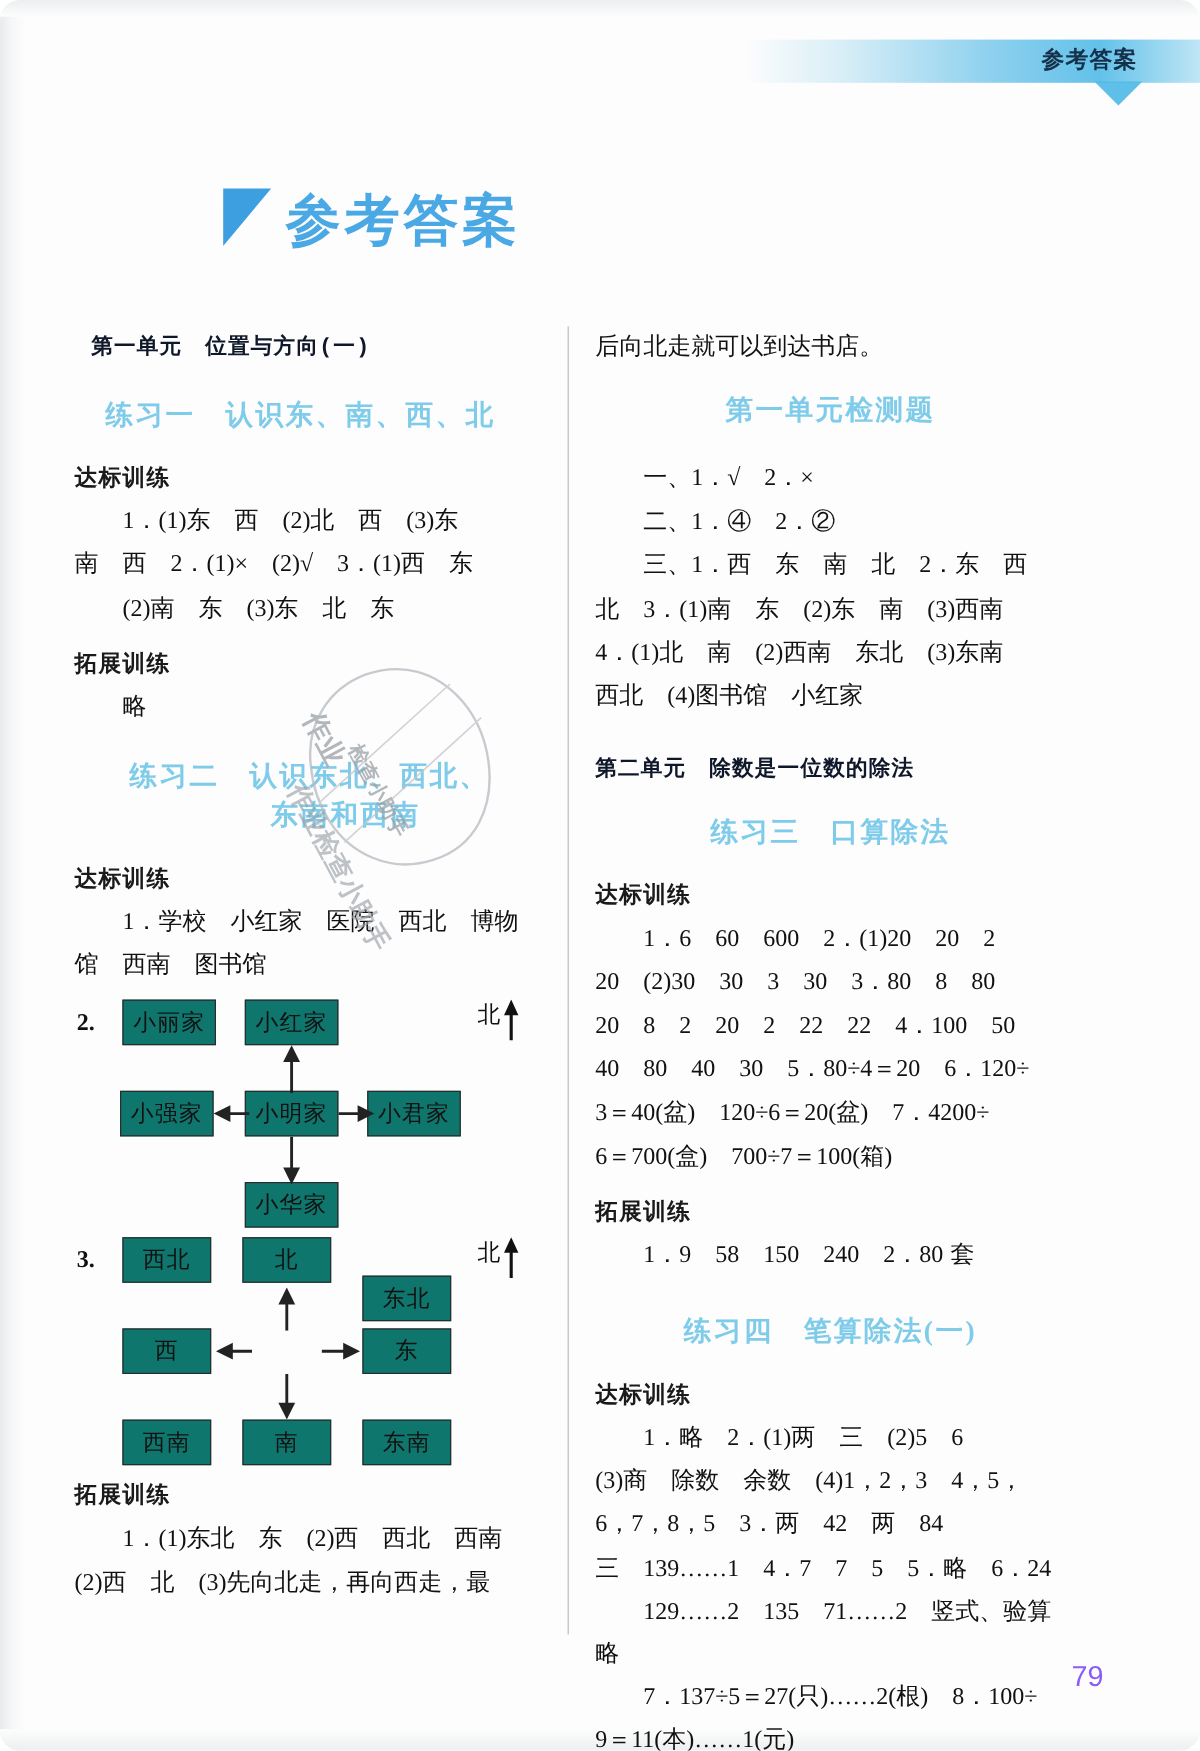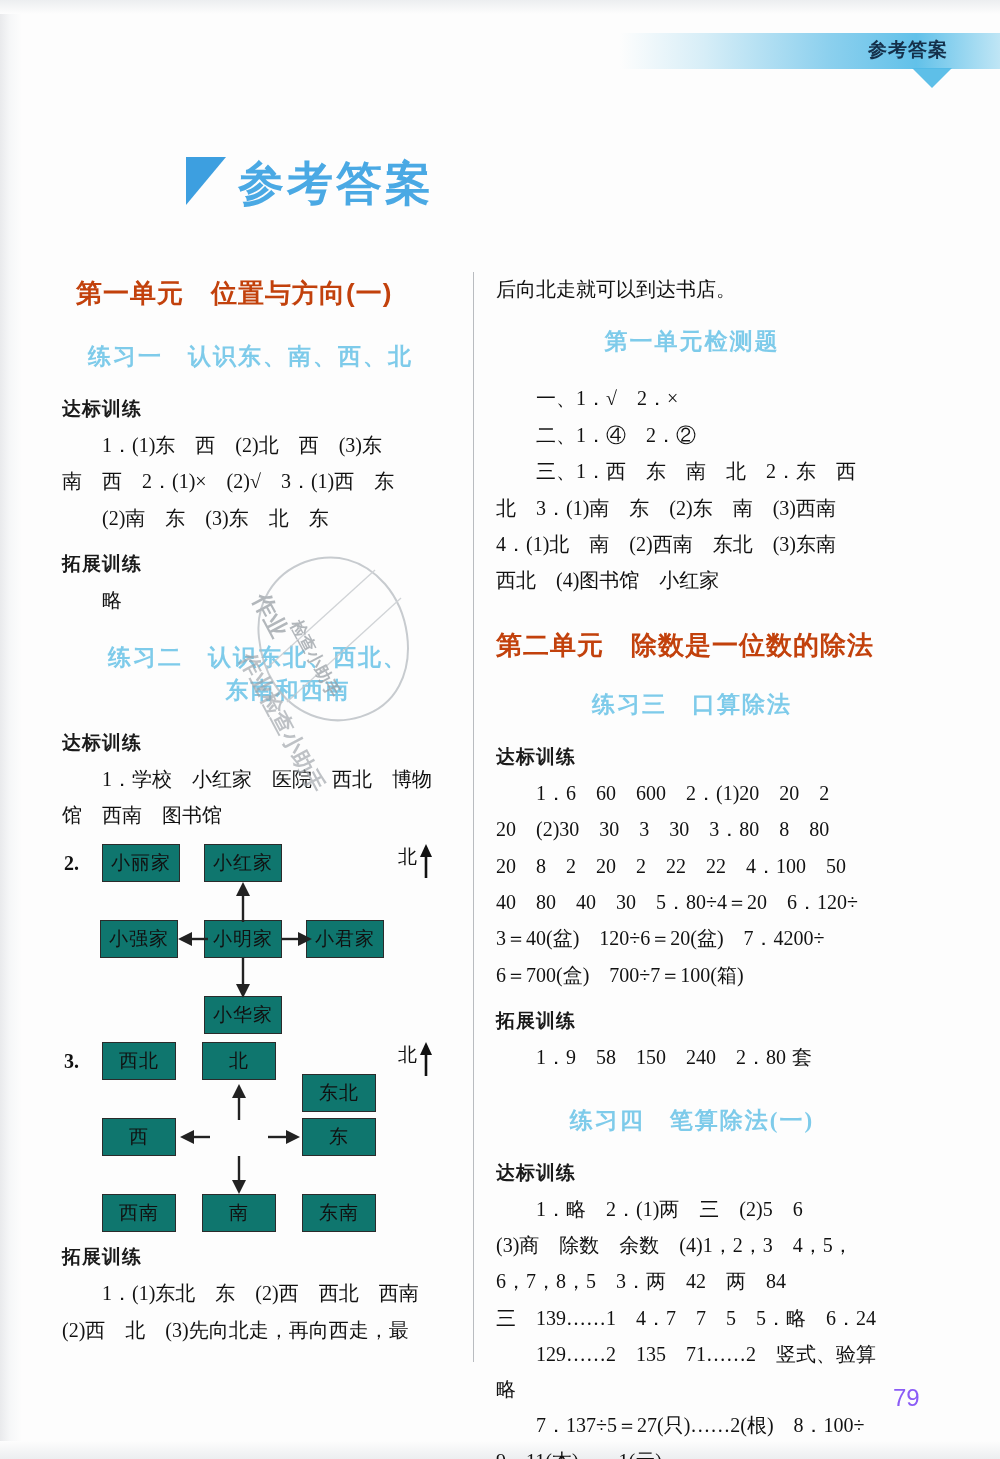--- a/index.html
+++ b/index.html
@@ -9,20 +9,21 @@
   }
   body {
     font-family: "Liberation Serif", "DejaVu Serif", serif;
   }
   #page {
     position: relative;
     width: 1000px;
     height: 1459px;
     background: #fdfdfd;
     overflow: hidden;
+    border-radius: 17px;
   }
 
   
   .edge-left {
     position: absolute;
     left: 0; top: 0;
     width: 22px; height: 1459px;
     background: linear-gradient(to right, #e9eaec 0%, #f6f7f8 45%, #fdfdfd 100%);
     pointer-events: none;
   }
@@ -110,24 +111,24 @@
   .col {
     position: absolute;
     top: 272px;
     width: 392px;
   }
   .col-left  { left: 62px;  }
   .col-right { left: 496px; }
 
   
   .unit-heading {
-    font-family: Liberation Sans, sans-serif;
-    font-size: 26px;
-    font-weight: bold;
-    color: #c2410c;
+    font-family: Liberation Mono, monospace;
+    font-size: 18px;
+    font-weight: bold;
+    color: #0f172a;
     letter-spacing: 1px;
     margin: 4px 0 30px 14px;
     white-space: nowrap;
   }
   .ex-heading {
     font-family: "Liberation Serif", "DejaVu Serif", serif;
     font-size: 23px;
     font-weight: bold;
     color: #7ecbea;
     letter-spacing: 2px;

